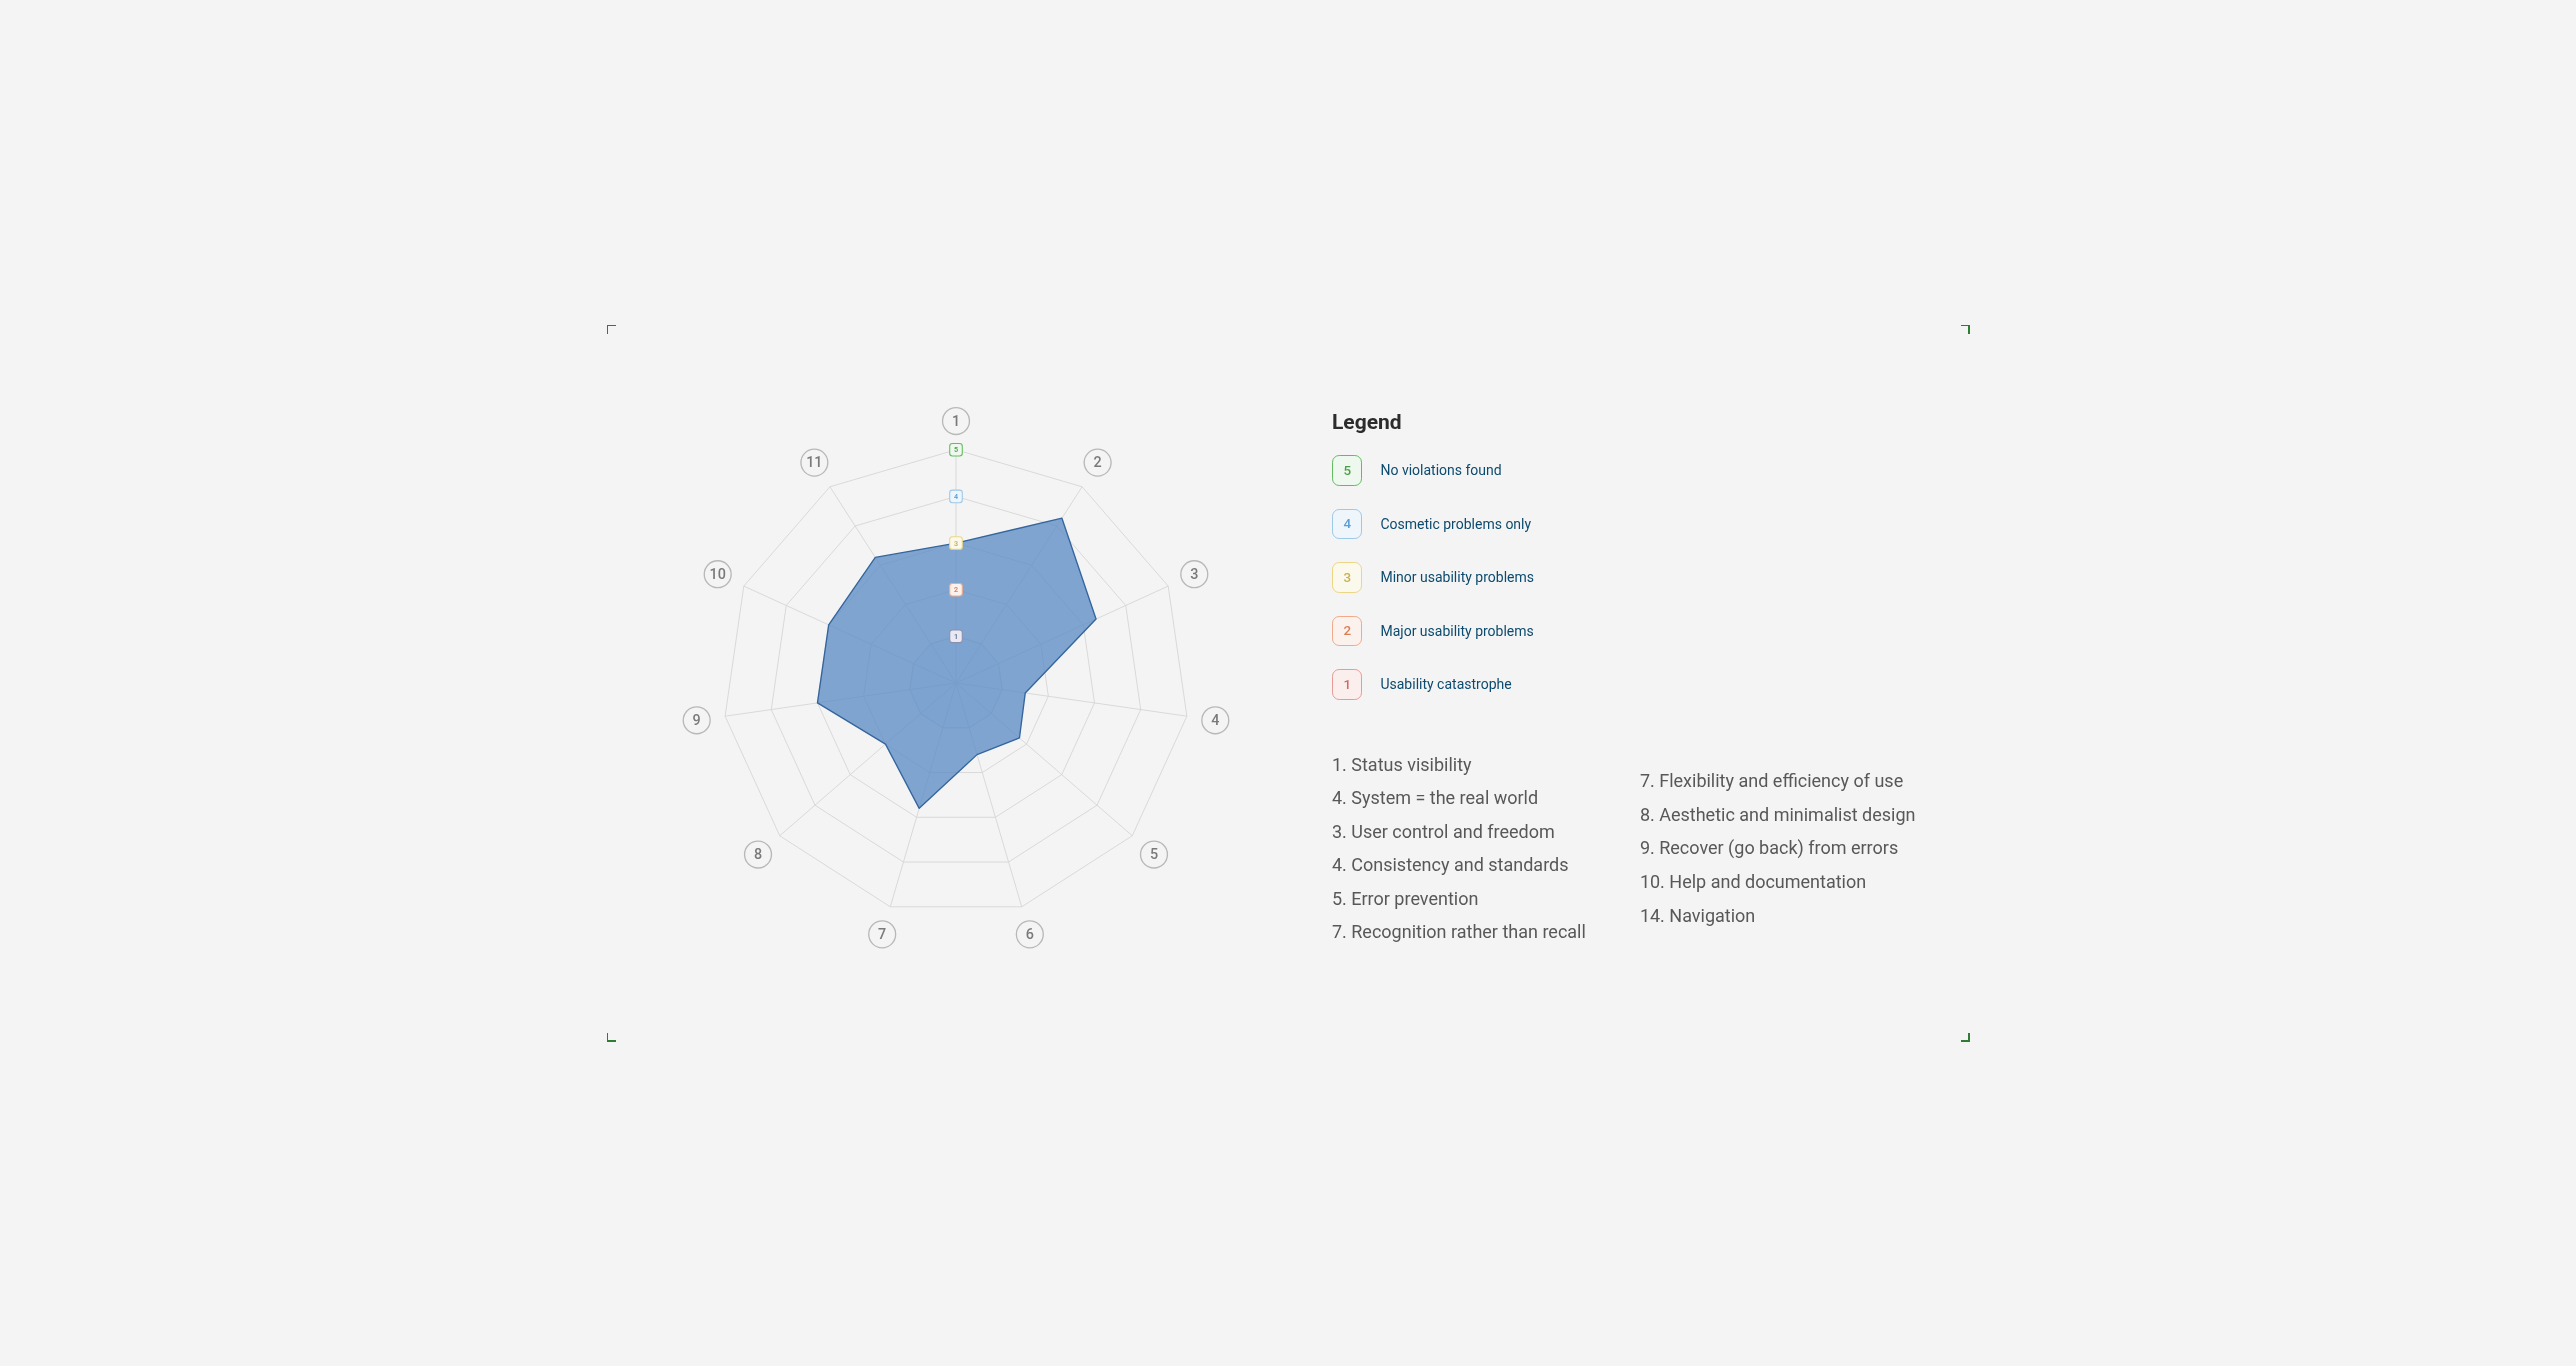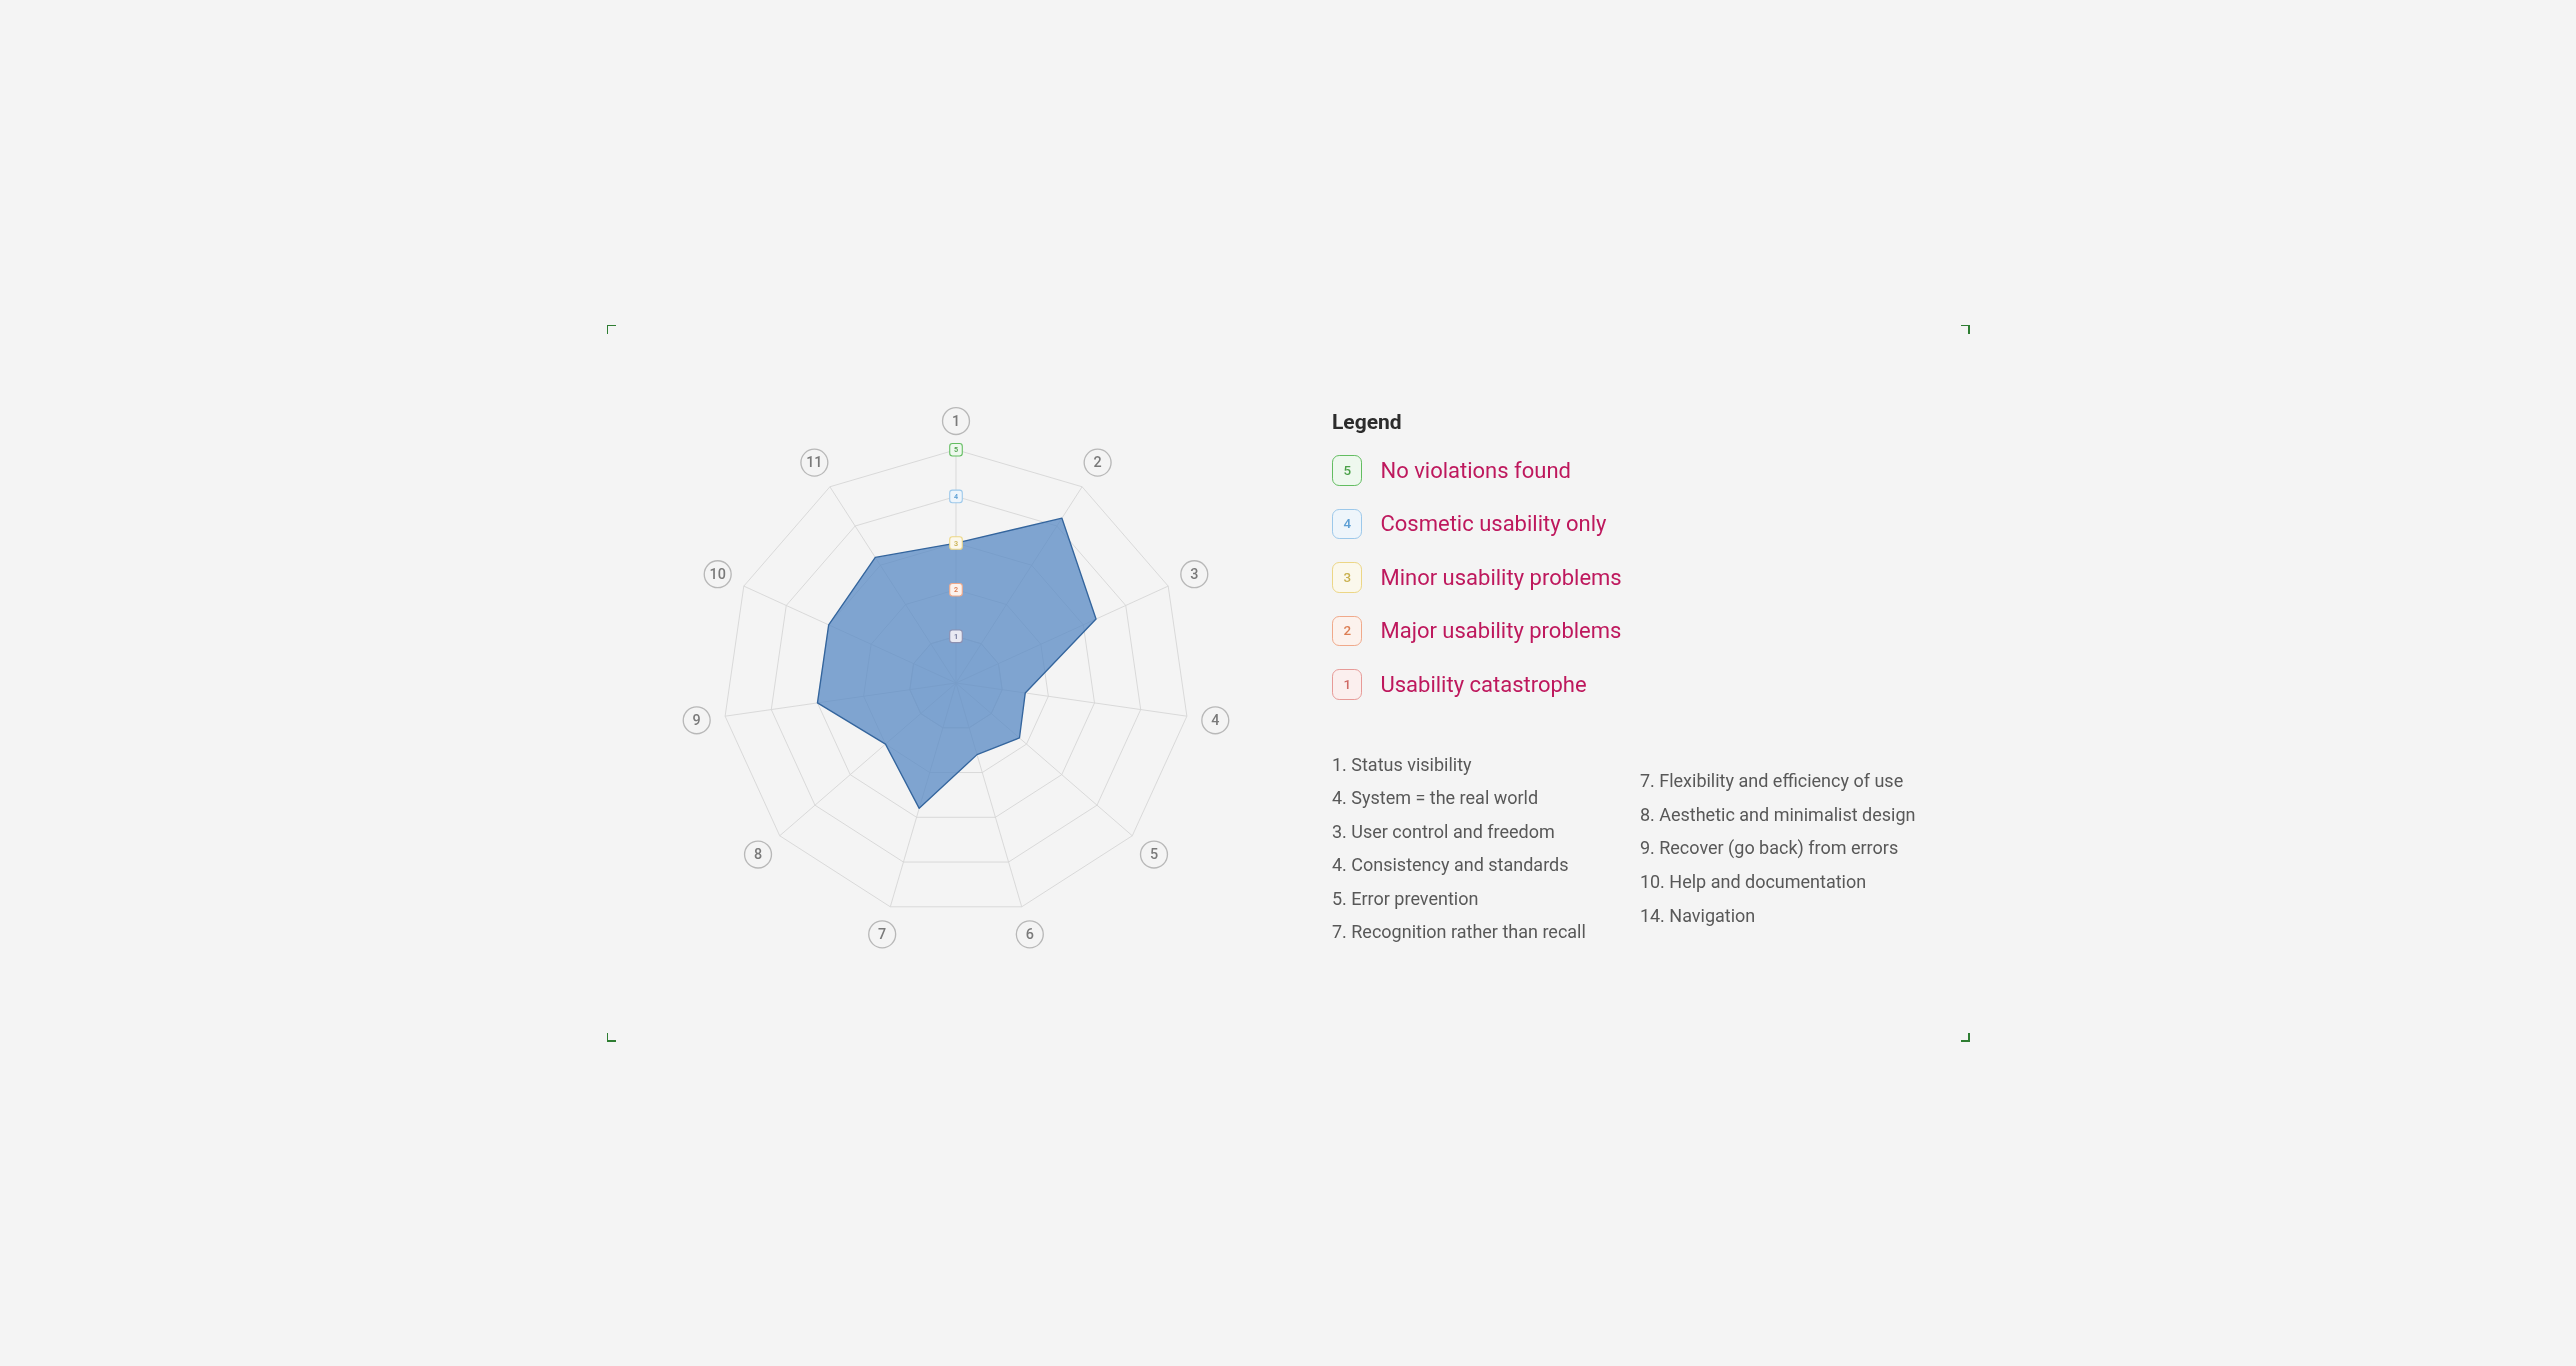--- a/index.html
+++ b/index.html
@@ -59,21 +59,21 @@
   }
   .legend-items{display:flex;flex-direction:column;gap:23px;margin-bottom:54px;}
   .legend-item{display:flex;align-items:center;gap:18px;}
   .legend-badge{
     width:30.5px;height:30.5px;border-radius:7.2px;
     display:flex;align-items:center;justify-content:center;
     font-size:13.4px;font-weight:500;
     border:1.3px solid;
     box-sizing:border-box;
   }
-  .legend-label{font-size:22px;color:#be185d;}
+  .legend-label{font-size:14px;color:#0c4a6e;}
 
   .heuristics-cols{display:flex;gap:54px;}
   .heuristics-col{display:flex;flex-direction:column;gap:12.6px;justify-content:center;}
   .heuristic-item{font-size:18px;color:#585858;white-space:nowrap;}
 
   .axis-cat text{
     font-size:16px;fill:#7a7a7a;font-weight:500;
     text-anchor:middle;dominant-baseline:central;
   }
   .axis-cat circle{fill:#f4f4f4;stroke:#b8b8b8;stroke-width:1.5;}
@@ -178,21 +178,21 @@
 
   <div class="side-pane">
     <h2 class="section-title">Legend</h2>
     <div class="legend-items" id="legend-items">
         <div class="legend-item">
           <div class="legend-badge" style="border-color: rgb(98, 189, 96); background: rgb(238, 248, 238); color: rgb(74, 160, 72);">5</div>
           <div class="legend-label">No violations found</div>
         </div>
         <div class="legend-item">
           <div class="legend-badge" style="border-color: rgb(156, 200, 234); background: rgb(238, 245, 251); color: rgb(93, 159, 212);">4</div>
-          <div class="legend-label">Cosmetic usability only</div>
+          <div class="legend-label">Cosmetic problems only</div>
         </div>
         <div class="legend-item">
           <div class="legend-badge" style="border-color: rgb(236, 214, 133); background: rgb(251, 248, 236); color: rgb(201, 176, 78);">3</div>
           <div class="legend-label">Minor usability problems</div>
         </div>
         <div class="legend-item">
           <div class="legend-badge" style="border-color: rgb(240, 169, 138); background: rgb(252, 242, 237); color: rgb(220, 126, 83);">2</div>
           <div class="legend-label">Major usability problems</div>
         </div>
         <div class="legend-item">

